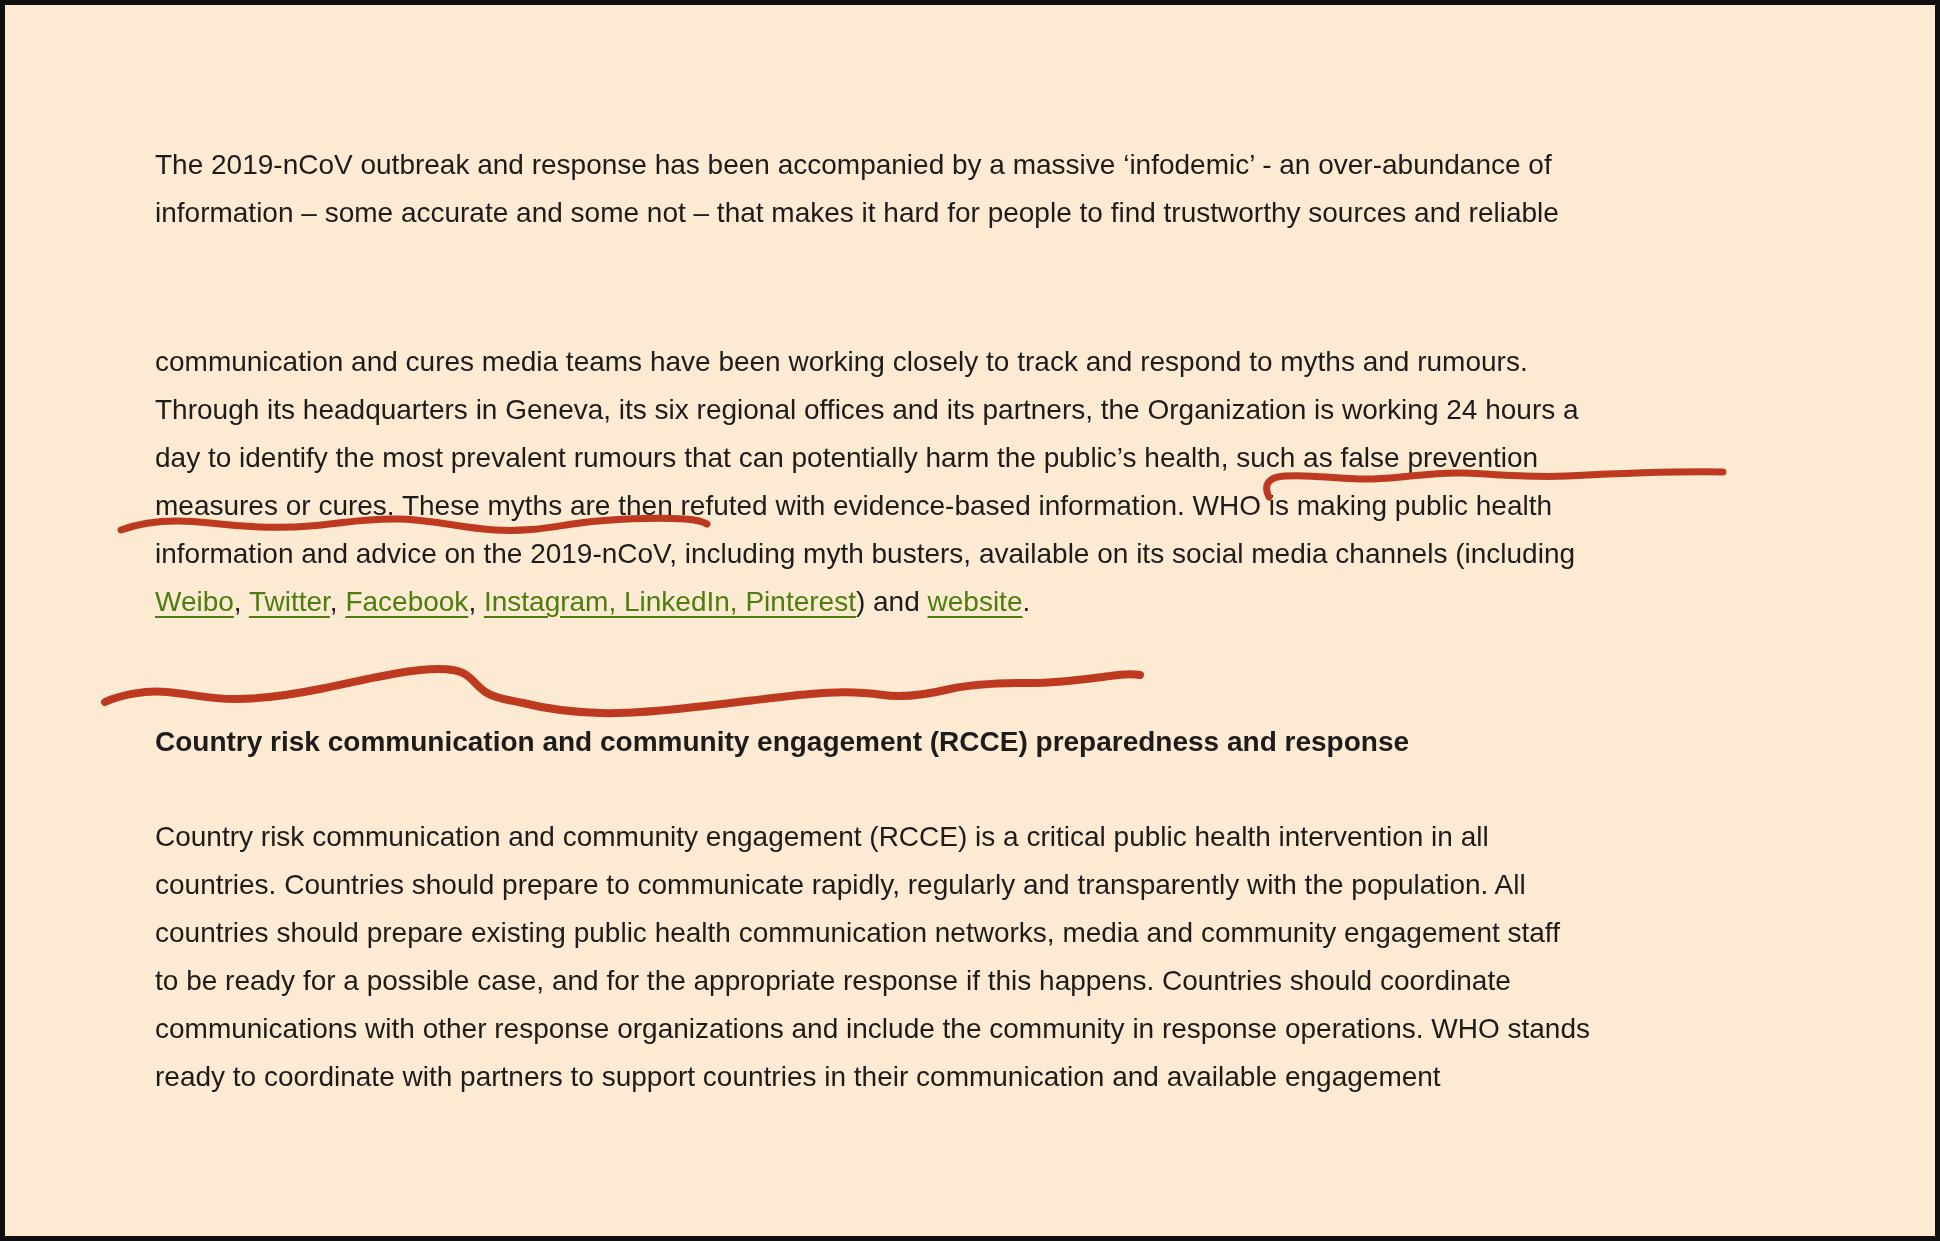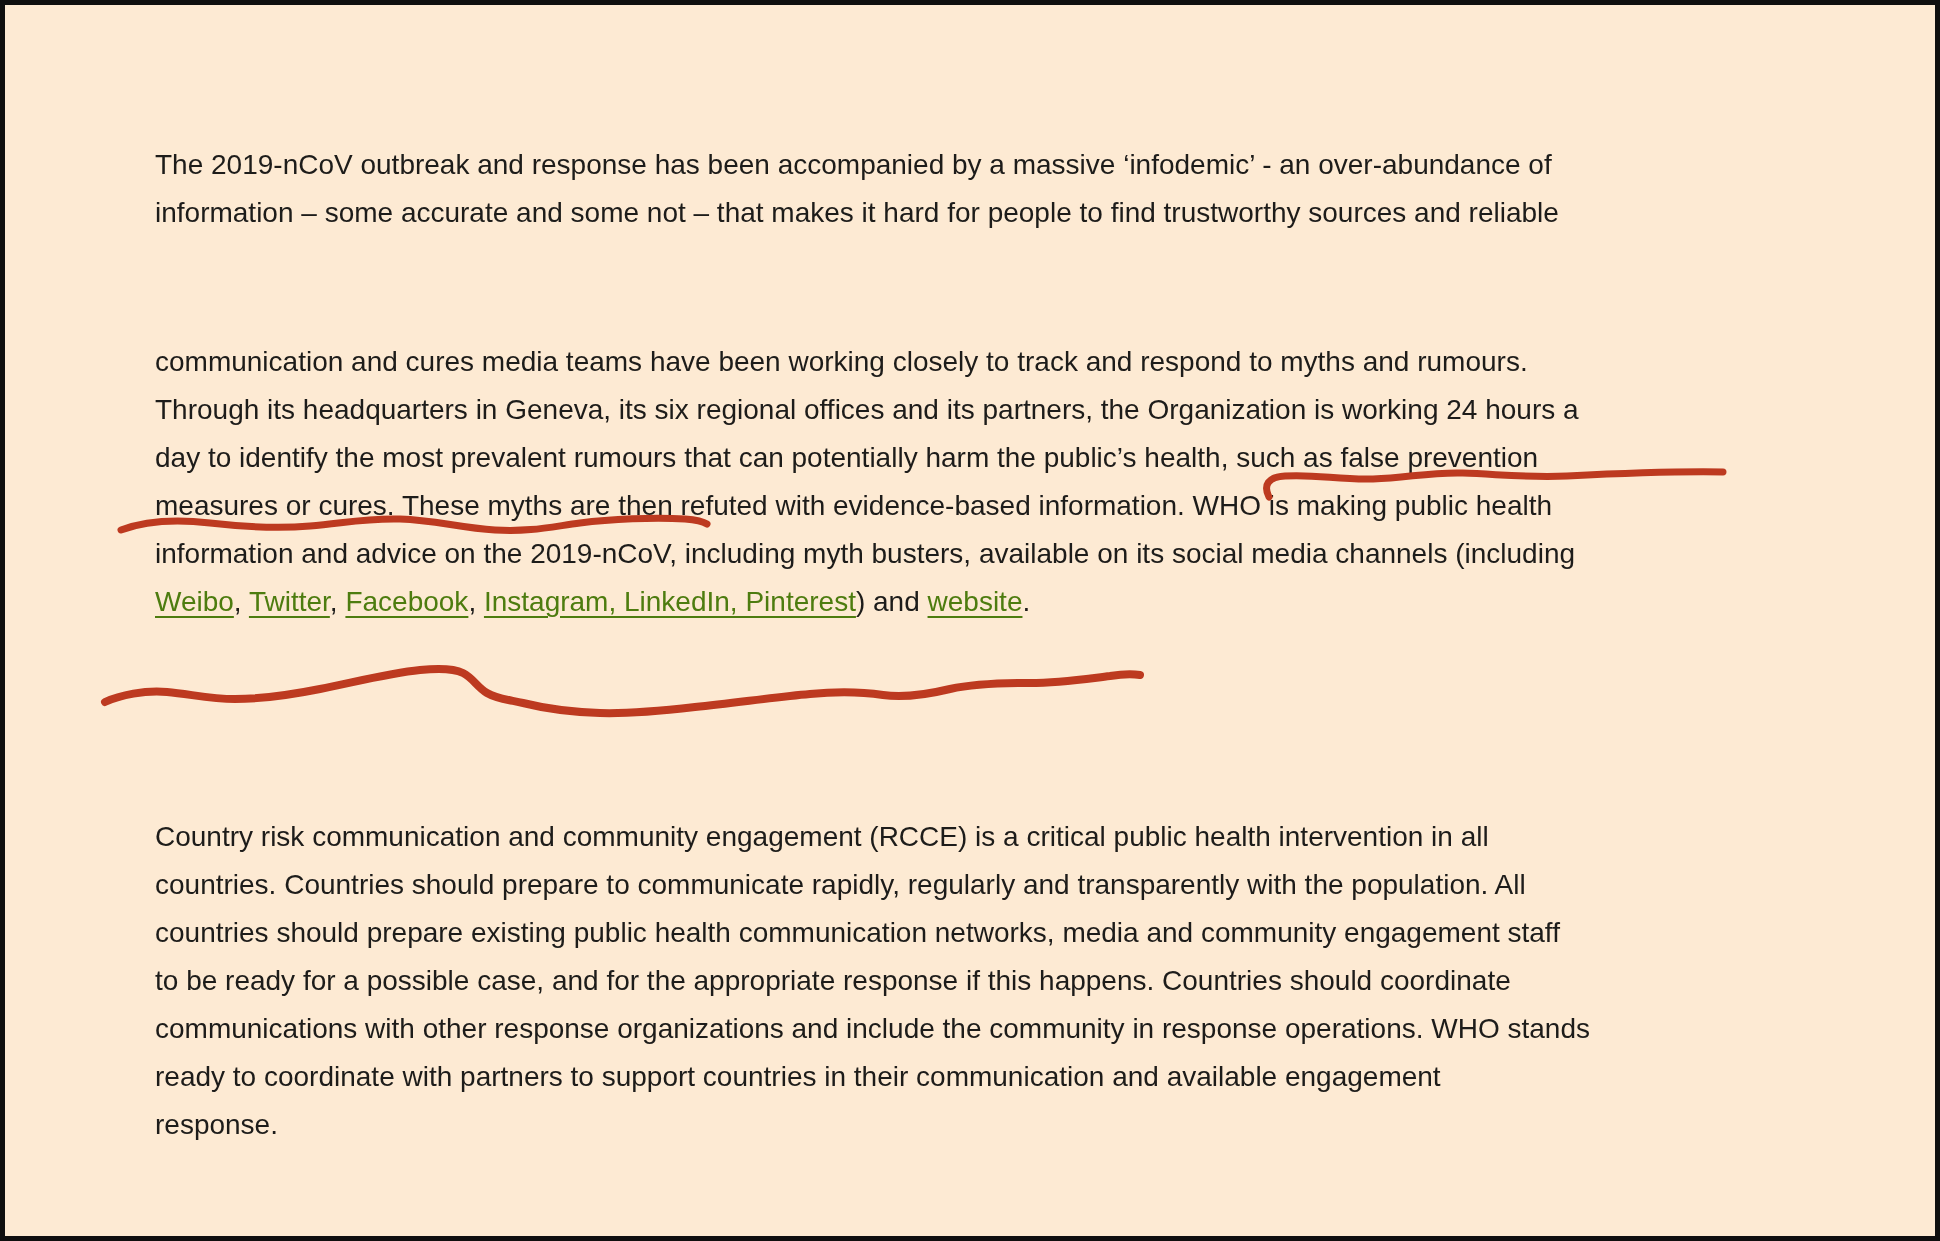--- a/index.html
+++ b/index.html
@@ -54,29 +54,31 @@
 
   <div class="textblock" style="top:333px">
     <div class="line">communication and cures media teams have been working closely to track and respond to myths and rumours.</div>
     <div class="line">Through its headquarters in Geneva, its six regional offices and its partners, the Organization is working 24 hours a</div>
     <div class="line">day to identify the most prevalent rumours that can potentially harm the public’s health, such as false prevention</div>
     <div class="line">measures or cures. These myths are then refuted with evidence-based information. WHO is making public health</div>
     <div class="line">information and advice on the 2019-nCoV, including myth busters, available on its social media channels (including</div>
     <div class="line"><a class="doclink">Weibo</a><span>, </span><a class="doclink">Twitter</a><span>, </span><a class="doclink">Facebook</a><span>, </span><a class="doclink">Instagram, LinkedIn, Pinterest</a><span>) and </span><a class="doclink">website</a><span>.</span></div>
   </div>
 
+  <div class="textblock heading-block" style="top:713px">
+    <div class="line">Country risk communication and community engagement (RCCE) preparedness and response</div>
+  </div>
 
   <div class="textblock" style="top:808px">
     <div class="line">Country risk communication and community engagement (RCCE) is a critical public health intervention in all</div>
     <div class="line">countries. Countries should prepare to communicate rapidly, regularly and transparently with the population. All</div>
     <div class="line">countries should prepare existing public health communication networks, media and community engagement staff</div>
     <div class="line">to be ready for a possible case, and for the appropriate response if this happens. Countries should coordinate</div>
     <div class="line">communications with other response organizations and include the community in response operations. WHO stands</div>
     <div class="line">ready to coordinate with partners to support countries in their communication and available engagement</div>
-    <div class="line">response.</div>
   </div>
 
   <svg class="annotation-overlay" viewBox="0 0 1940 1241">
     <path stroke-width="7" d="M 1264 492
          C 1258 480, 1263 472, 1280 471
          C 1312 469, 1333 475, 1368 474
          C 1403 473, 1423 467, 1458 468
          C 1492 469, 1522 473, 1562 471
          C 1602 469, 1662 466, 1718 467"></path>
     <path stroke-width="7" d="M 116 525

